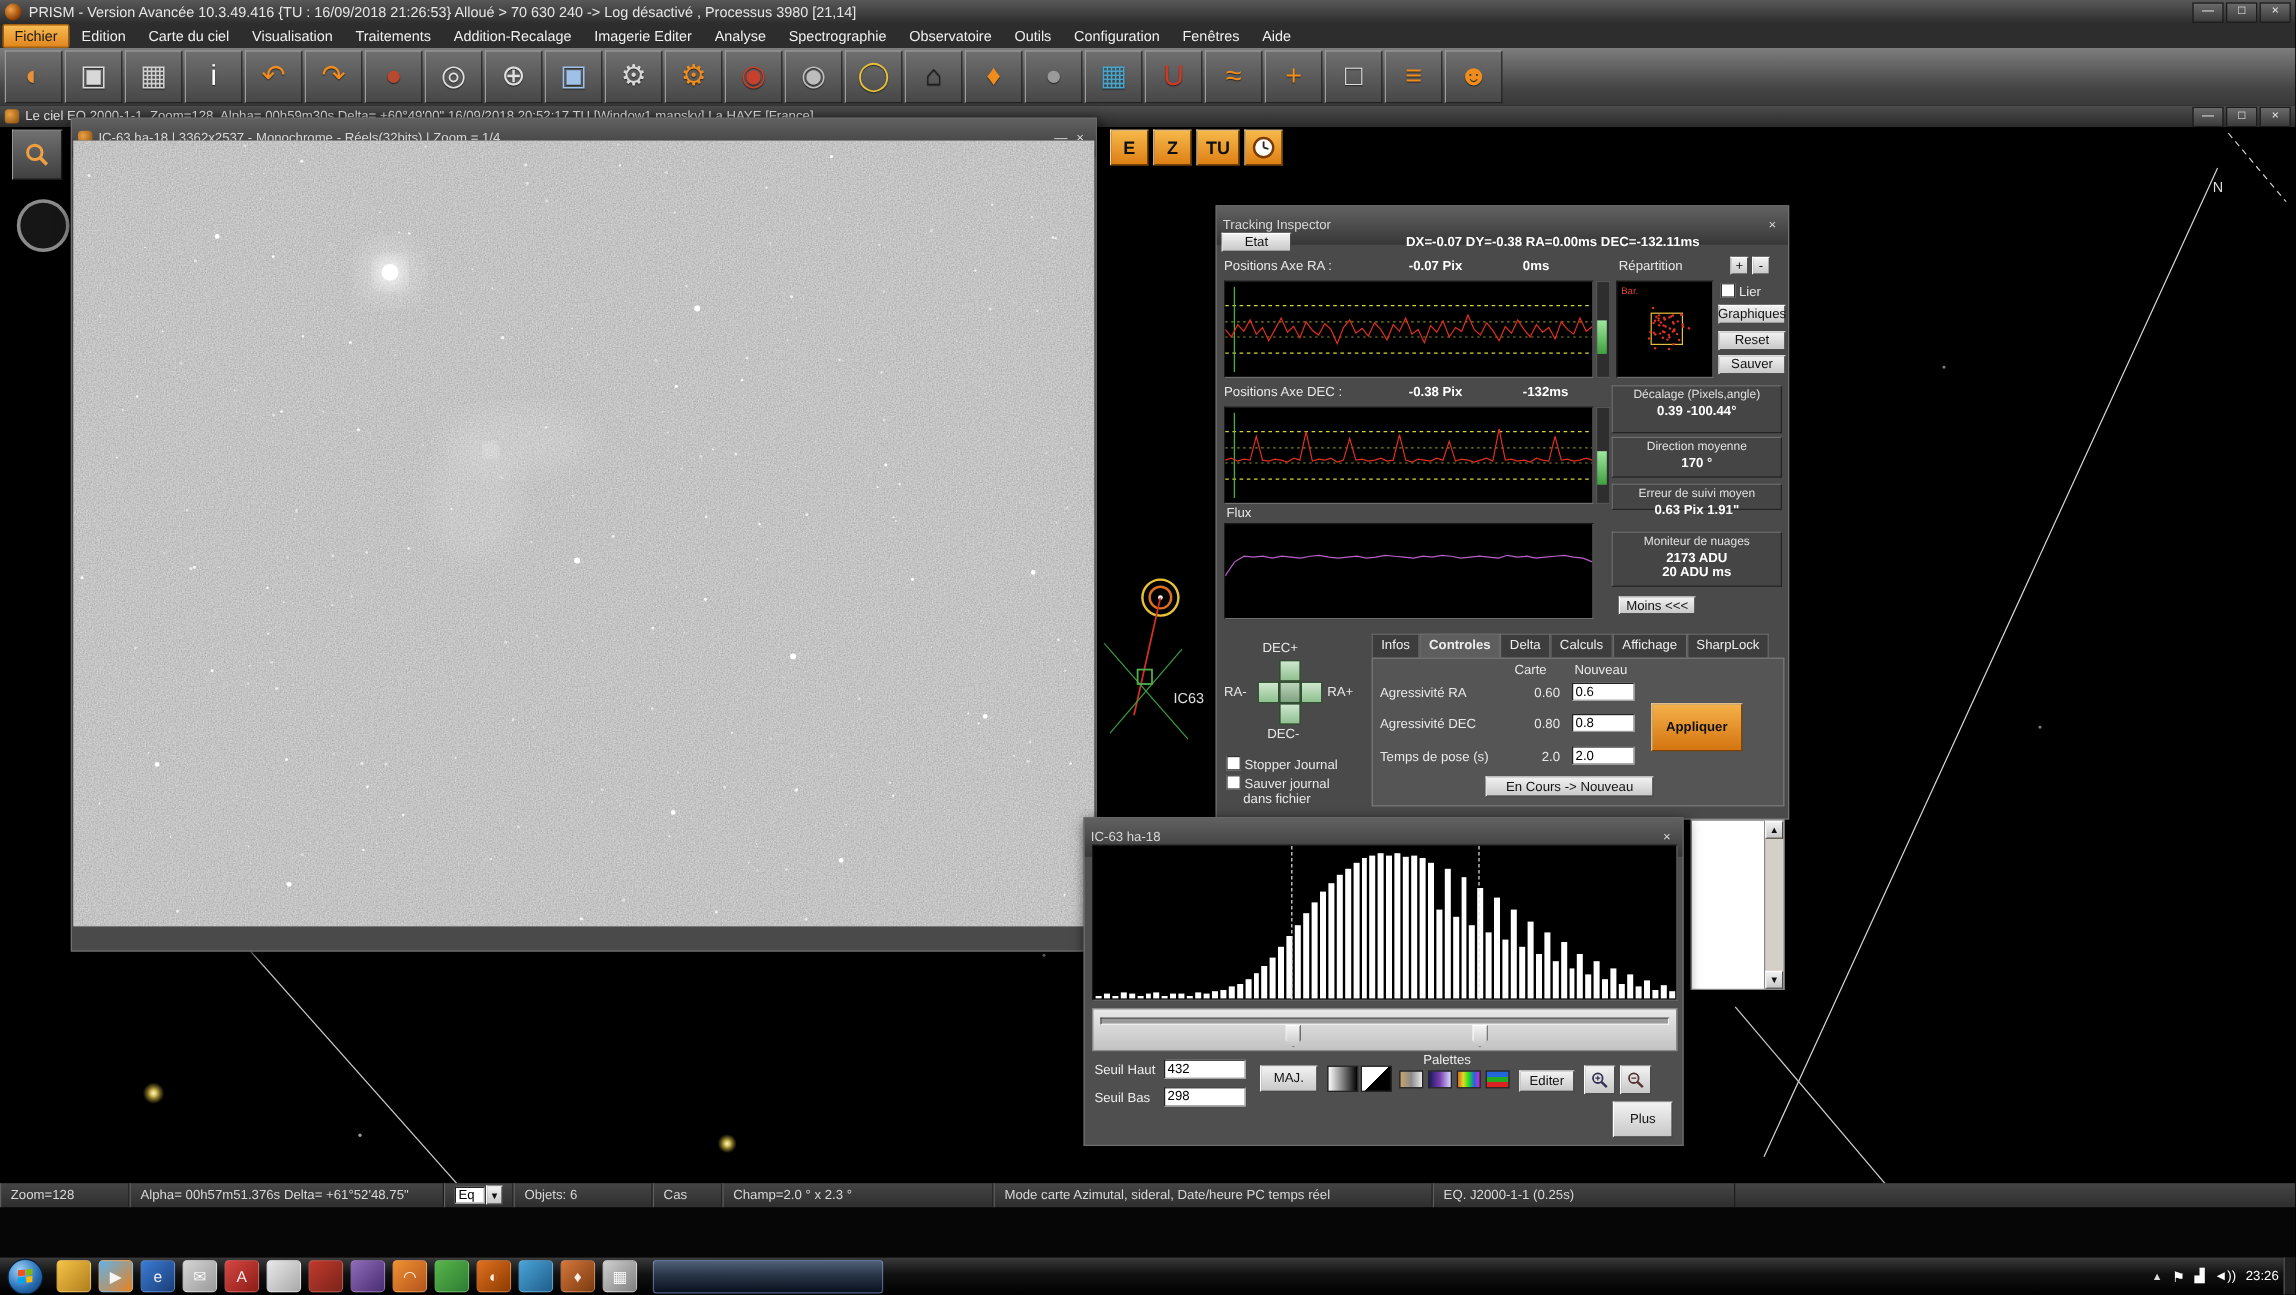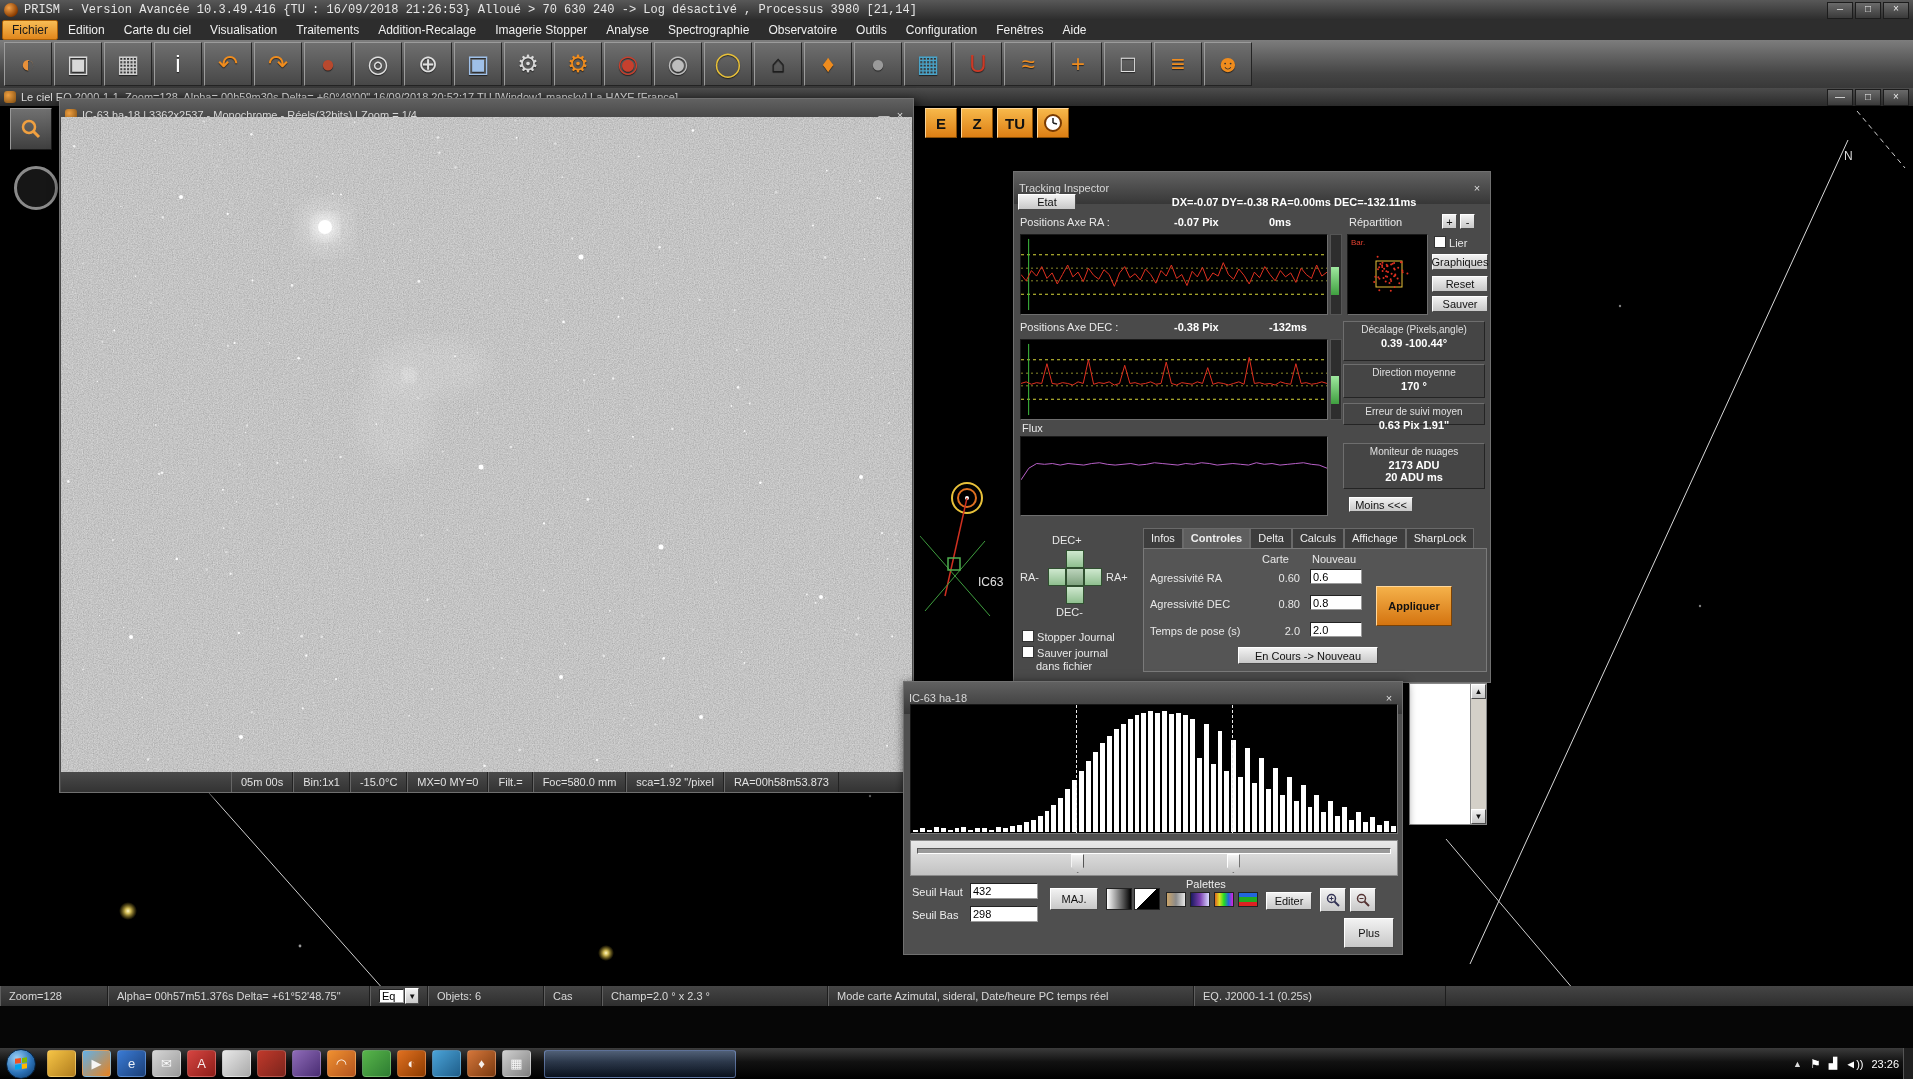--- a/index.html
+++ b/index.html
@@ -1,20 +1,20 @@
 <!DOCTYPE html>
 <html><head>
 <meta charset="utf-8">
 <style>
   html,body{margin:0;padding:0;background:#000;}
   body{font-family:"Liberation Sans",sans-serif;}
   #screen{position:relative;width:1913px;height:1079px;overflow:hidden;background:#060606;color:#ddd;}
   .abs{position:absolute;}
   
-  #app-titlebar{left:0;top:0;width:1913px;height:20px;background:linear-gradient(#585858,#2c2c2c);display:flex;align-items:center;padding:0 4px;box-sizing:border-box;font-size:12px;color:#e6e6e6;font-family:Liberation Mono, monospace;}
+  #app-titlebar{left:0;top:0;width:1913px;height:20px;background:linear-gradient(#585858,#2c2c2c);display:flex;align-items:center;padding:0 4px;box-sizing:border-box;font-size:12px;color:#e6e6e6;}
   .app-ico{width:14px;height:14px;border-radius:50%;background:radial-gradient(circle at 35% 35%,#f2a24a,#8a3c00 70%,#3a1a00);margin-right:6px;}
   .winbtns{margin-left:auto;display:flex;gap:2px;}
   .wbtn{width:24px;height:15px;background:linear-gradient(#6a6a6a,#3a3a3a);border:1px solid #1c1c1c;color:#eee;font-size:10px;line-height:13px;text-align:center;}
   #menu-bar{left:0;top:20px;width:1913px;height:20px;background:#2d2d2d;display:flex;align-items:center;padding-left:2px;box-sizing:border-box;}
   .menu-item{font-size:12px;color:#f0f0f0;padding:2px 9px;margin-right:1px;}
   .menu-item.active{background:linear-gradient(#f8bd55,#e0861c);color:#1a1a1a;border-radius:2px;border:1px solid #a85f08;}
   #toolbar{left:0;top:40px;width:1913px;height:48px;background:linear-gradient(#7d7d7d,#454545 70%,#383838);display:flex;align-items:center;padding:2px 3px;box-sizing:border-box;}
   .tbtn{width:46px;height:42px;margin:0 1px;border:1px solid;border-color:#9b9b9b #232323 #232323 #9b9b9b;background:linear-gradient(#6f6f6f,#474747);display:flex;align-items:center;justify-content:center;}
   .tglyph{font-size:24px;line-height:1;text-shadow:0 1px 1px rgba(0,0,0,.6);}
   
@@ -83,21 +83,21 @@
     </span>
   </div>
 
   <div class="abs" id="menu-bar">
       <span class="menu-item active">Fichier</span>
       <span class="menu-item">Edition</span>
       <span class="menu-item">Carte du ciel</span>
       <span class="menu-item">Visualisation</span>
       <span class="menu-item">Traitements</span>
       <span class="menu-item">Addition-Recalage</span>
-      <span class="menu-item">Imagerie Stopper</span>
+      <span class="menu-item">Imagerie Editer</span>
       <span class="menu-item">Analyse</span>
       <span class="menu-item">Spectrographie</span>
       <span class="menu-item">Observatoire</span>
       <span class="menu-item">Outils</span>
       <span class="menu-item">Configuration</span>
       <span class="menu-item">Fenêtres</span>
       <span class="menu-item">Aide</span>
     </div>
 
   <div class="abs" id="toolbar">
@@ -558,31 +558,20 @@
             <circle cx="800" cy="360" r="2"></circle>
             <circle cx="640" cy="600" r="2"></circle>
             <circle cx="120" cy="80" r="2"></circle>
             <circle cx="600" cy="430" r="2.5"></circle>
             <circle cx="420" cy="350" r="2.5"></circle>
             <circle cx="500" cy="560" r="2"></circle>
             <circle cx="760" cy="480" r="2"></circle>
           </g>
       </svg>
     </div>
-    <div class="abs" id="img-status">
-        <div style="width: 170px;"></div>
-        <span class="seg">05m 00s</span>
-        <span class="seg">Bin:1x1</span>
-        <span class="seg">-15.0°C</span>
-        <span class="seg">MX=0 MY=0</span>
-        <span class="seg">Filt.=</span>
-        <span class="seg">Foc=580.0 mm</span>
-        <span class="seg">sca=1.92 "/pixel</span>
-        <span class="seg">RA=00h58m53.873</span>
-      </div>
   </div>
 
   <div class="win" id="trk">
     <div class="win-title">
       <span>Tracking Inspector</span>
       <span class="wt-x">×</span>
     </div>
 
     <div class="cbtn abs" style="left:4px;top:22px;width:58px;height:16px;">Etat</div>
     <div class="trk-row bold" style="left:90px;top:24px;width:380px;text-align:center;">DX=-0.07  DY=-0.38  RA=0.00ms  DEC=-132.11ms</div>

